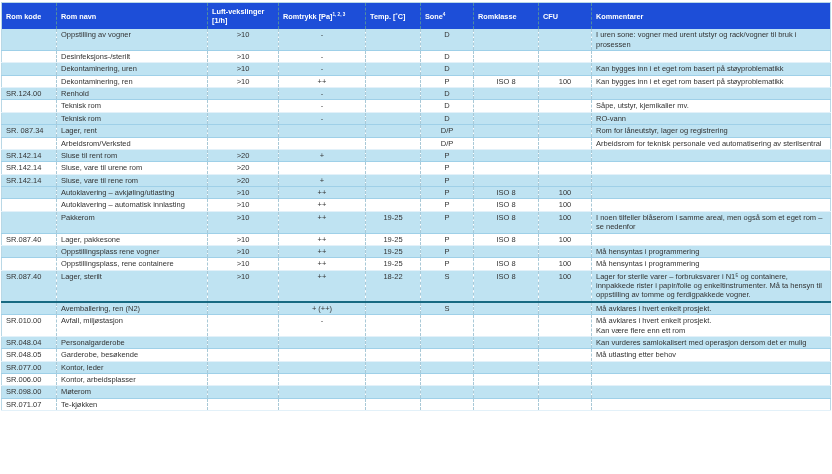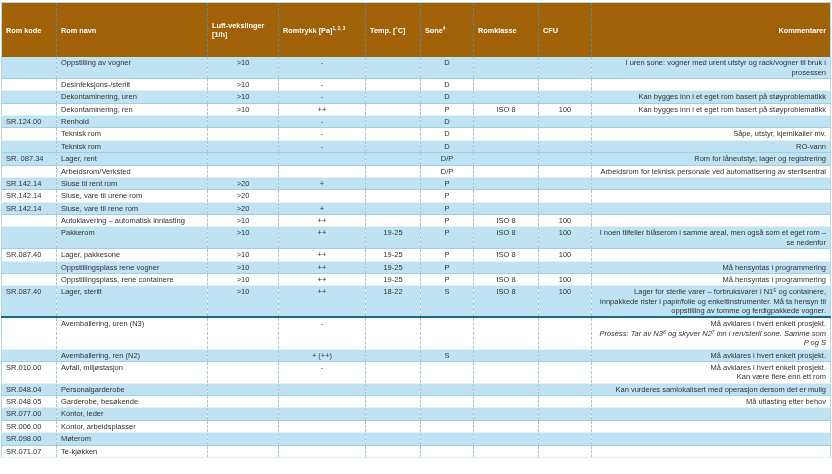--- a/index.html
+++ b/index.html
@@ -15,25 +15,25 @@
   }
   
   .col-0{width:46px;}
   .col-1{width:142px;}
   .col-2{width:62px;}
   .col-3{width:78px;}
   .col-4{width:46px;margin-top:40px;}
   .col-5{width:44px;}
   .col-6{width:56px;}
   .col-7{width:44px;margin-top:27px;}
-  .col-8{width:auto;text-align:right;}
+  .col-8{width:auto;}
   thead th{
-    background:#a16207;color:#ffffff;font-weight:bold;
+    background:#1d4ed8;color:#ffffff;font-weight:bold;
     font-size:7.3px;line-height:1.25;
-    padding:18px 4px;vertical-align:middle;text-align:left;
+    padding:4px 4px;vertical-align:middle;text-align:left;
     border-left:1px dashed #4f8da2;
   }
   thead th:first-child{border-left:none;}
   thead th.center{text-align:left;}
   thead sup{font-size:4.6px;vertical-align:super;line-height:0;}
   tbody td{
     padding:1px 4px 1px 4px;vertical-align:top;line-height:1.25;
     border-left:1px dashed #a9c9d7;
     border-bottom:1px solid #e3f1f9;
     background:#ffffff;
@@ -204,20 +204,31 @@
           <td class="col-0">SR.142.14</td>
           <td class="col-1">Sluse, vare til rene rom</td>
           <td class="col-2 center">&gt;20</td>
           <td class="col-3 center">+</td>
           <td class="col-4 center"></td>
           <td class="col-5 center">P</td>
           <td class="col-6 center"></td>
           <td class="col-7 center"></td>
           <td class="col-8"></td>
         </tr>
+        <tr class="alt">
+          <td class="col-0"></td>
+          <td class="col-1">Autoklavering – avkjøling/utlasting</td>
+          <td class="col-2 center">&gt;10</td>
+          <td class="col-3 center">++</td>
+          <td class="col-4 center"></td>
+          <td class="col-5 center">P</td>
+          <td class="col-6 center">ISO 8</td>
+          <td class="col-7 center">100</td>
+          <td class="col-8"></td>
+        </tr>
         <tr>
           <td class="col-0"></td>
           <td class="col-1">Autoklavering – automatisk innlasting</td>
           <td class="col-2 center">&gt;10</td>
           <td class="col-3 center">++</td>
           <td class="col-4 center"></td>
           <td class="col-5 center">P</td>
           <td class="col-6 center">ISO 8</td>
           <td class="col-7 center">100</td>
           <td class="col-8"></td>
@@ -276,34 +287,20 @@
           <td class="col-0">SR.087.40</td>
           <td class="col-1">Lager, sterilt</td>
           <td class="col-2 center">&gt;10</td>
           <td class="col-3 center">++</td>
           <td class="col-4 center">18-22</td>
           <td class="col-5 center">S</td>
           <td class="col-6 center">ISO 8</td>
           <td class="col-7 center">100</td>
           <td class="col-8">
             <div class="comment-line">Lager for sterile varer – forbruksvarer i N1⁵ og containere, innpakkede rister i papir/folie og enkeltinstrumenter. Må ta hensyn til oppstilling av tomme og ferdigpakkede vogner.</div>
-          </td>
-        </tr>
-        <tr>
-          <td class="col-0"></td>
-          <td class="col-1">Avemballering, uren (N3)</td>
-          <td class="col-2 center"></td>
-          <td class="col-3 center">-</td>
-          <td class="col-4 center"></td>
-          <td class="col-5 center"></td>
-          <td class="col-6 center"></td>
-          <td class="col-7 center"></td>
-          <td class="col-8">
-            <div class="comment-line">Må avklares i hvert enkelt prosjekt.</div>
-            <div class="comment-line italic">Prosess: Tar av N3⁶ og skyver N2⁷ inn i ren/steril sone. Samme som P og S</div>
           </td>
         </tr>
         <tr class="alt">
           <td class="col-0"></td>
           <td class="col-1">Avemballering, ren (N2)</td>
           <td class="col-2 center"></td>
           <td class="col-3 center">+ (++)</td>
           <td class="col-4 center"></td>
           <td class="col-5 center">S</td>
           <td class="col-6 center"></td>

